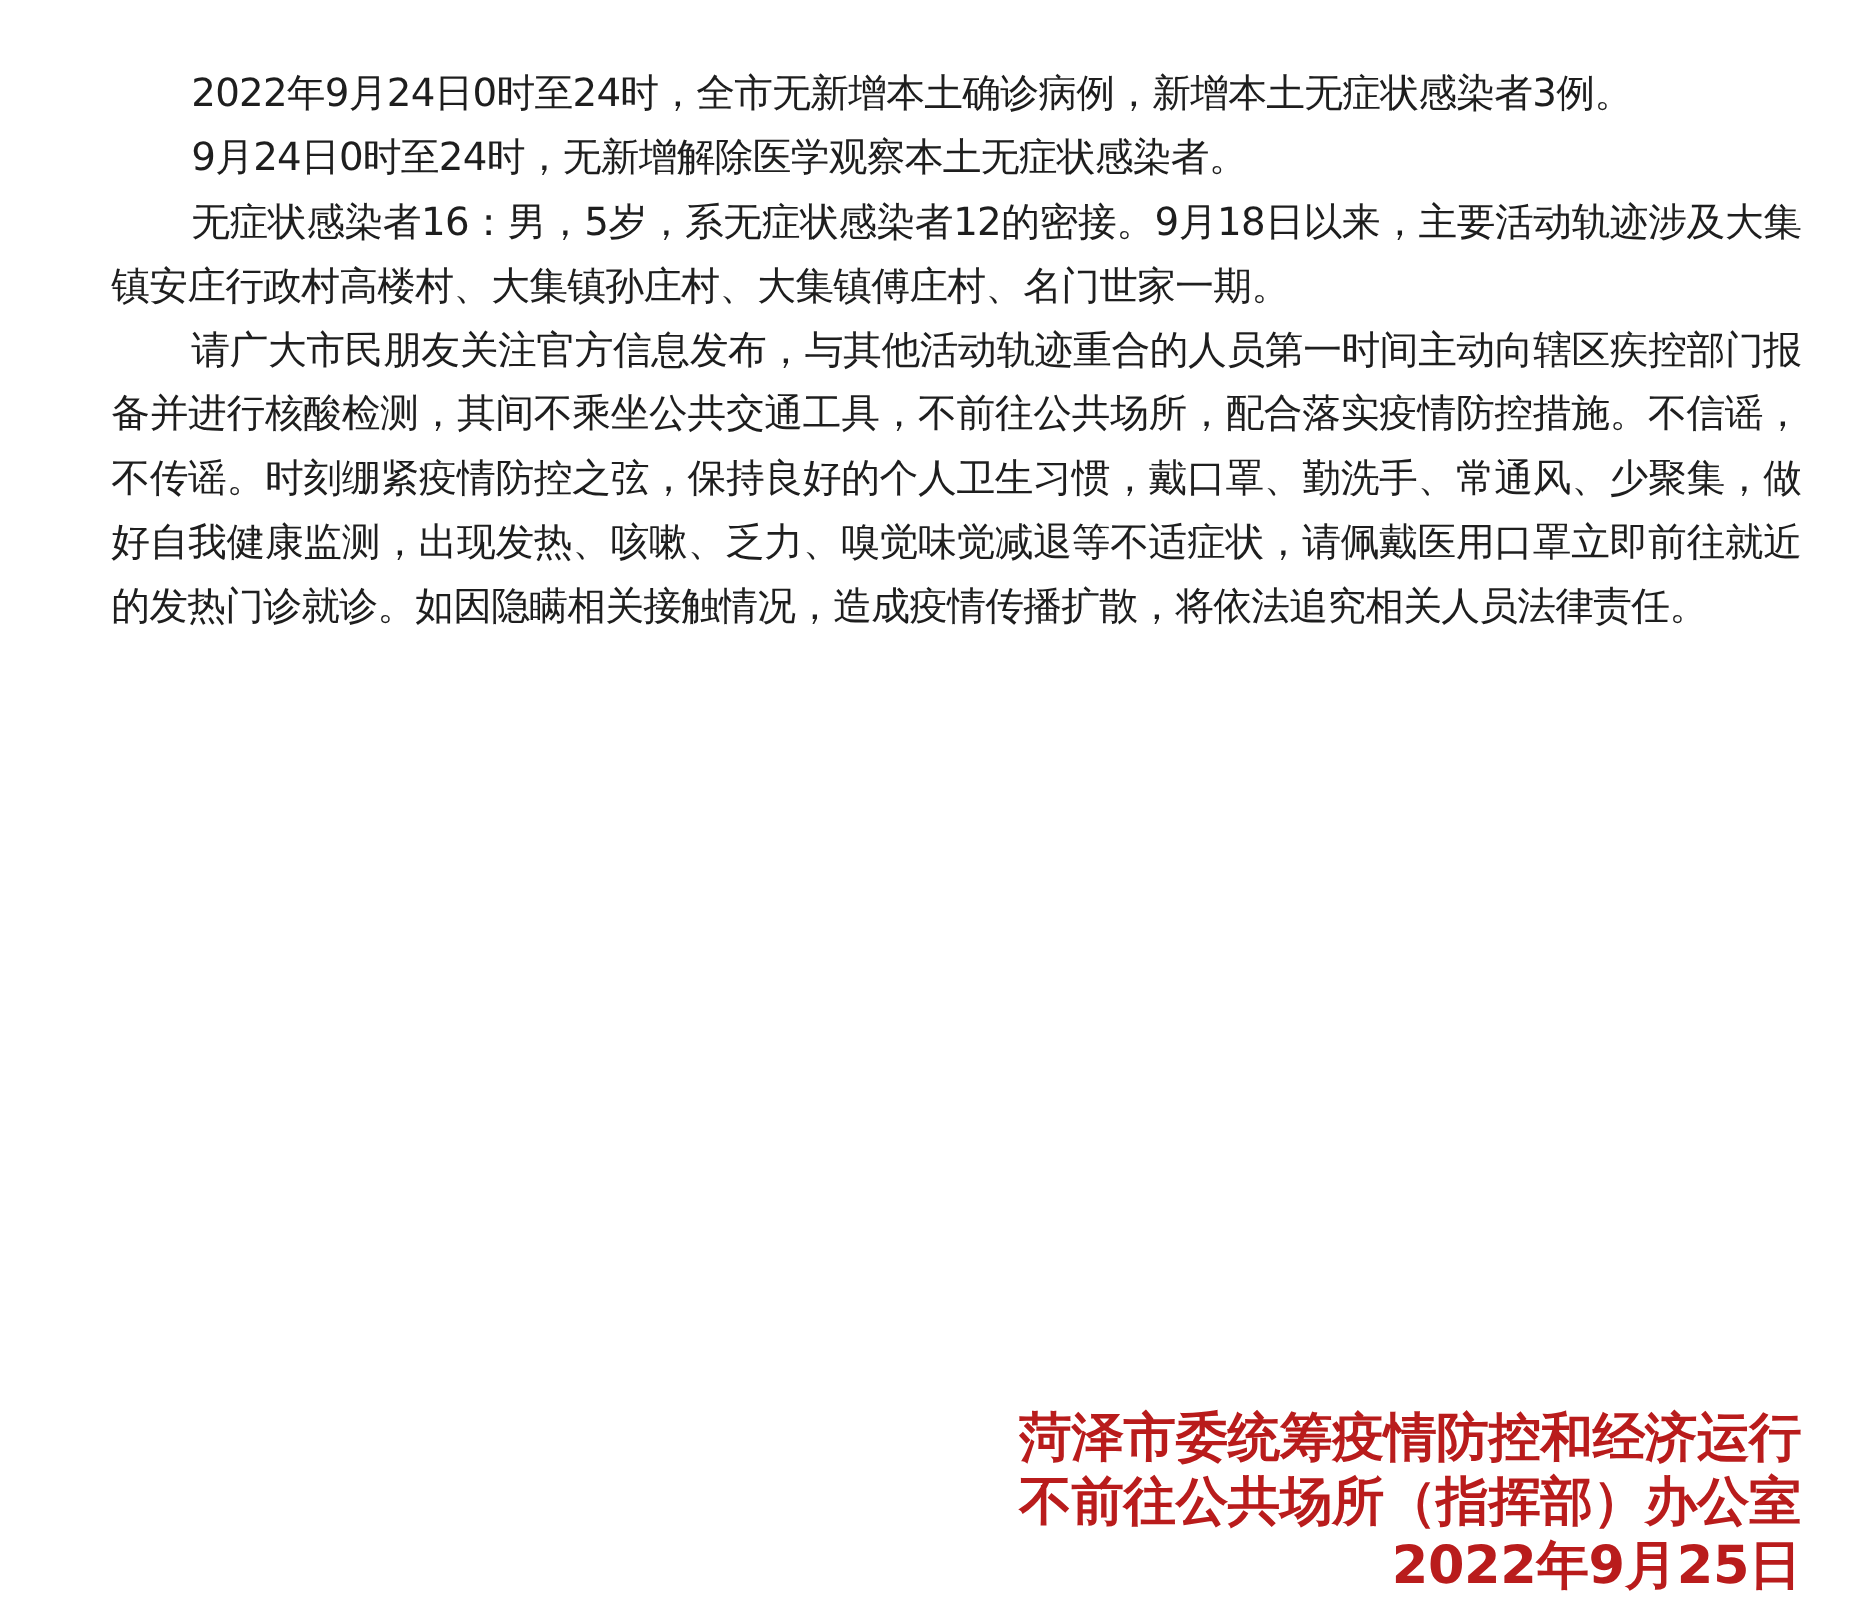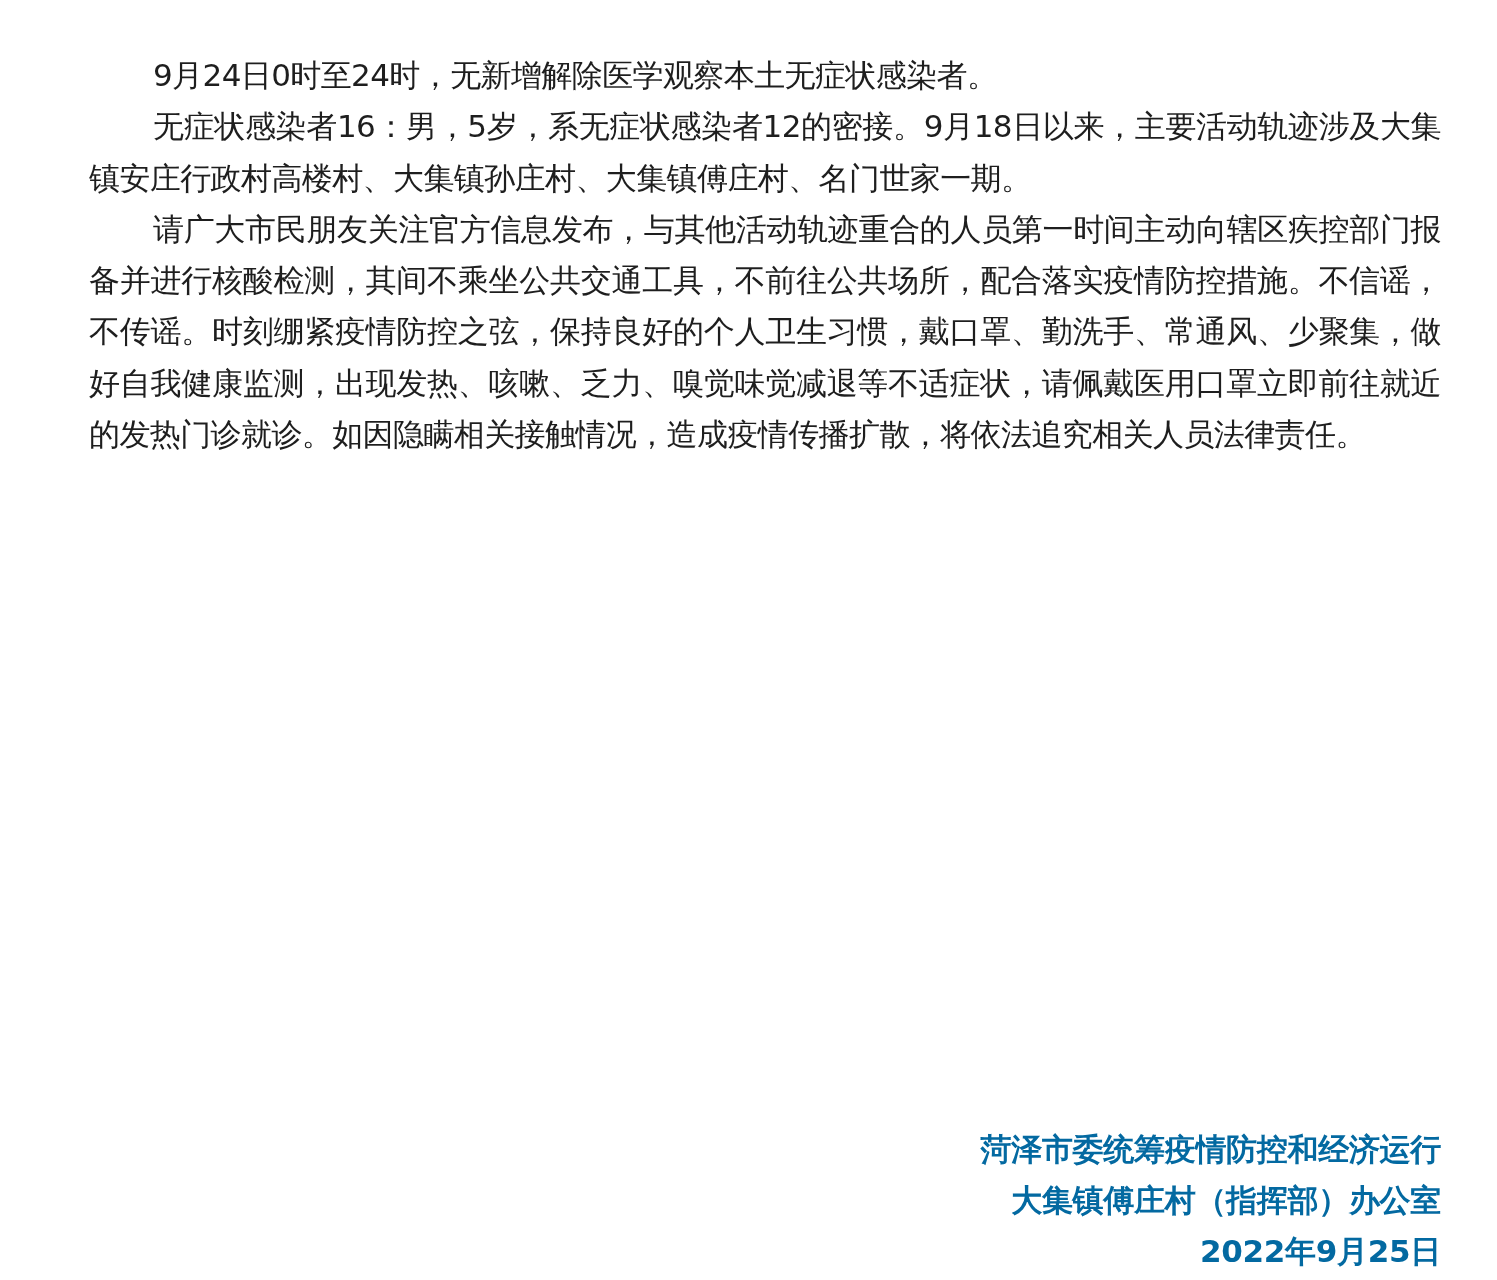--- a/index.html
+++ b/index.html
@@ -30,33 +30,34 @@
     text-align-last: left;
     letter-spacing: -0.6px;
     word-break: break-all;
   }
   .sign {
     position: absolute;
     right: 56px;
     top: 1124px;
     text-align: right;
     font-weight: bold;
-    font-size: 31px;
+    font-size: 42px;
     line-height: 51px;
-    color: #0369a1;
+    color: #b91c1c;
     letter-spacing: -0.3px;
   }
   .sign div { white-space: nowrap; }
 </style>
 </head>
 <body>
 
 <div class="doc">
+  <p class="para">2022年9月24日0时至24时，全市无新增本土确诊病例，新增本土无症状感染者3例。</p>
   <p class="para">9月24日0时至24时，无新增解除医学观察本土无症状感染者。</p>
   <p class="para">无症状感染者16：男，5岁，系无症状感染者12的密接。9月18日以来，主要活动轨迹涉及大集镇安庄行政村高楼村、大集镇孙庄村、大集镇傅庄村、名门世家一期。</p>
   <p class="para">请广大市民朋友关注官方信息发布，与其他活动轨迹重合的人员第一时间主动向辖区疾控部门报备并进行核酸检测，其间不乘坐公共交通工具，不前往公共场所，配合落实疫情防控措施。不信谣，不传谣。时刻绷紧疫情防控之弦，保持良好的个人卫生习惯，戴口罩、勤洗手、常通风、少聚集，做好自我健康监测，出现发热、咳嗽、乏力、嗅觉味觉减退等不适症状，请佩戴医用口罩立即前往就近的发热门诊就诊。如因隐瞒相关接触情况，造成疫情传播扩散，将依法追究相关人员法律责任。</p>
 </div>
 
 <div class="sign">
   <div>菏泽市委统筹疫情防控和经济运行</div>
-  <div>大集镇傅庄村（指挥部）办公室</div>
+  <div>不前往公共场所（指挥部）办公室</div>
   <div>2022年9月25日</div>
 </div>
 
 </body></html>

